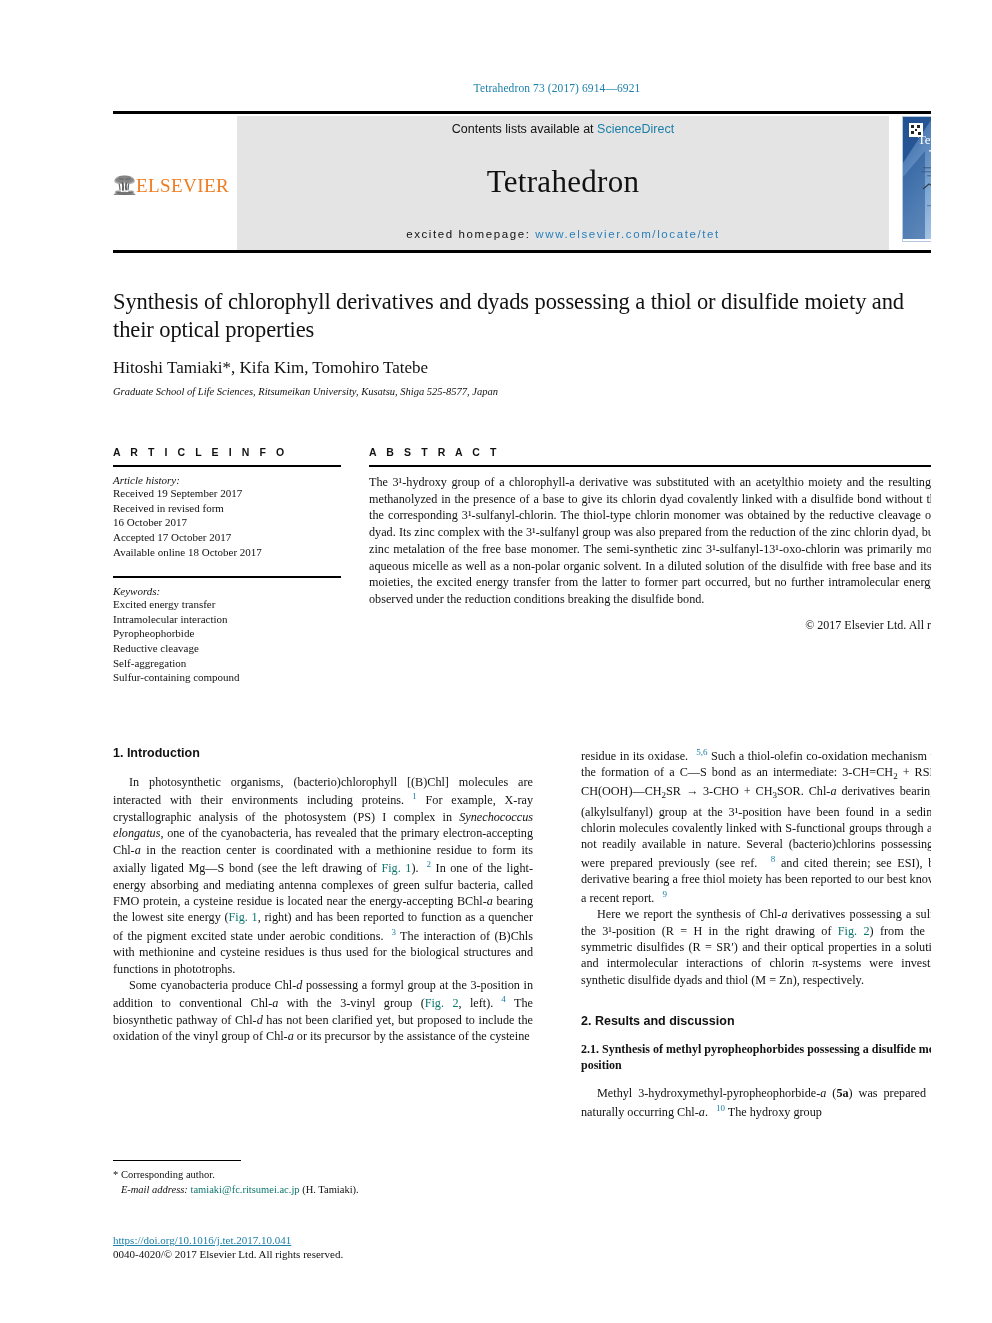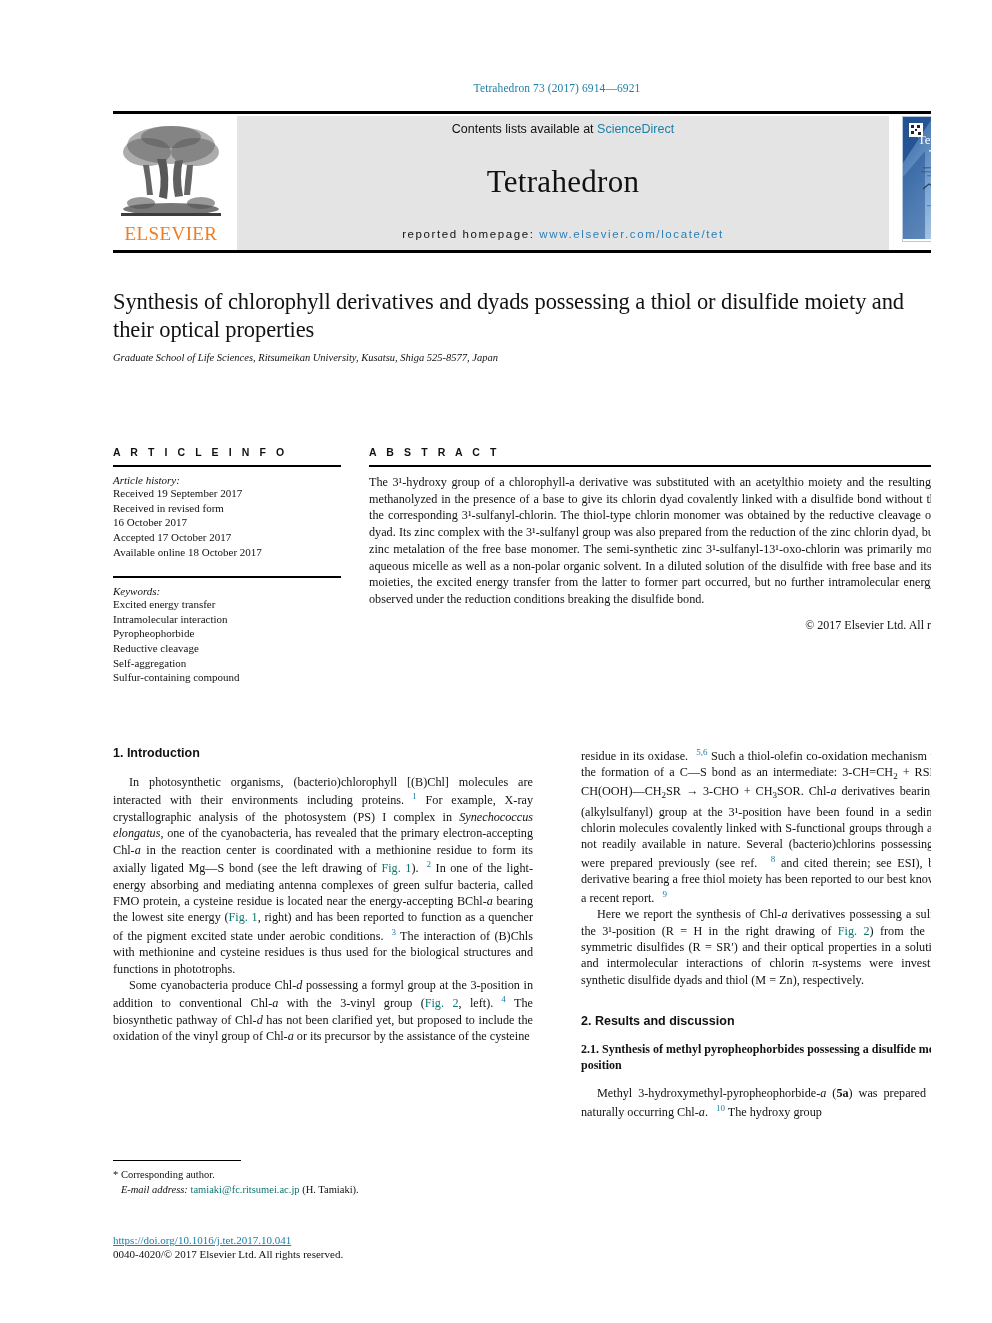--- a/index.html
+++ b/index.html
@@ -44,21 +44,20 @@
   .masthead-body {
     display: flex;
     align-items: stretch;
     height: 134px;
     margin-top: 2px;
   }
   .elsevier-logo {
     width: 116px;
     flex: 0 0 116px;
     display: flex;
-    flex-direction: column;
     justify-content: flex-start;
     align-items: center;
     padding-top: 3px;
     box-sizing: border-box;
     text-align: right;
   }
   .tree-svg { display:block; }
   .elsevier-word {
     font-family: "Liberation Serif", serif;
     font-size: 19px;
@@ -324,21 +323,21 @@
         </svg>
         <div class="elsevier-word">ELSEVIER</div>
       </div>
 
       <div class="journal-band">
         <div class="contents-line">
           <span>Contents lists available at </span><span class="sd">ScienceDirect</span>
         </div>
         <div class="journal-title">Tetrahedron</div>
         <div class="homepage-line">
-          <span>reported homepage: </span><span class="url">www.elsevier.com/locate/tet</span>
+          <span>excited homepage: </span><span class="url">www.elsevier.com/locate/tet</span>
         </div>
       </div>
 
       <div class="cover-thumb">
         <div class="cover-inner">
           <svg width="90" height="122" viewBox="0 0 90 122">
             <defs>
               <linearGradient id="cg" x1="0" y1="0" x2="1" y2="1">
                 <stop offset="0%" stop-color="#2f5f9e"></stop>
                 <stop offset="45%" stop-color="#7fa9d6"></stop>
@@ -378,20 +377,23 @@
             <rect x="36" y="114" width="20" height="1.2" fill="#33496b" opacity="0.55"></rect>
           </svg>
         </div>
       </div>
     </div>
     <div class="rule-thick"></div>
   </div>
 
   <div class="title-block">
     <h1 class="paper-title">Synthesis of chlorophyll derivatives and dyads possessing a thiol or disulfide moiety and their optical properties</h1>
+    <div class="authors">
+      <span>Hitoshi Tamiaki*, Kifa Kim, Tomohiro Tatebe</span>
+    </div>
     <div class="affil">Graduate School of Life Sciences, Ritsumeikan University, Kusatsu, Shiga 525-8577, Japan</div>
   </div>
 
   <div class="crossmark">
     <svg width="48" height="48" viewBox="0 0 48 48">
       <circle cx="24" cy="24" r="23" fill="#3f3f3f"></circle>
       <circle cx="24" cy="24" r="18" fill="#ffffff"></circle>
       <path d="M24 6 a18 18 0 0 1 0 36 a13 13 0 0 0 0 -36 z" fill="#c0392b"></path>
       <path d="M24 6 a18 18 0 0 0 0 36 a9 9 0 0 1 0 -36 z" fill="#8e2a20"></path>
       <circle cx="24" cy="24" r="6" fill="#ffffff"></circle>

